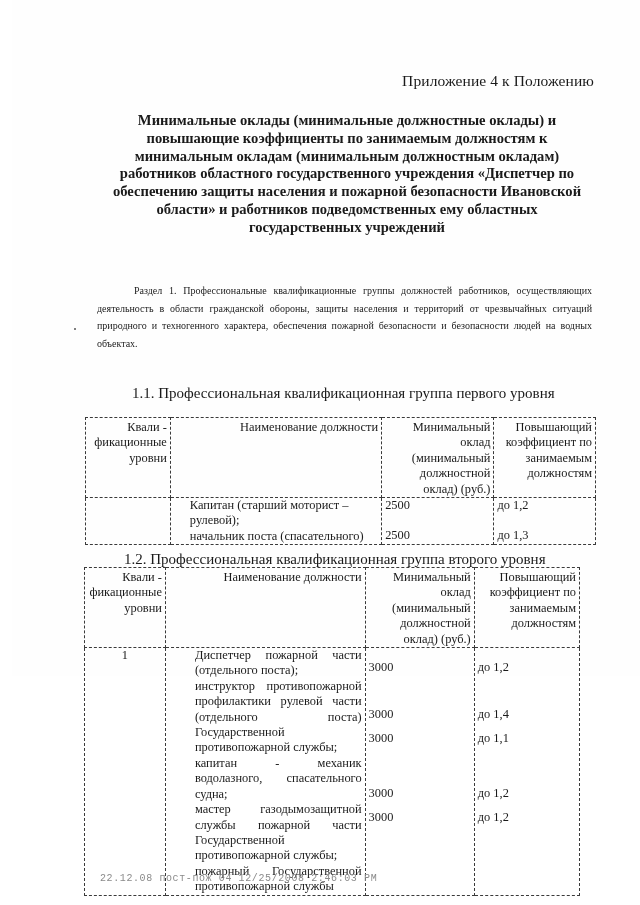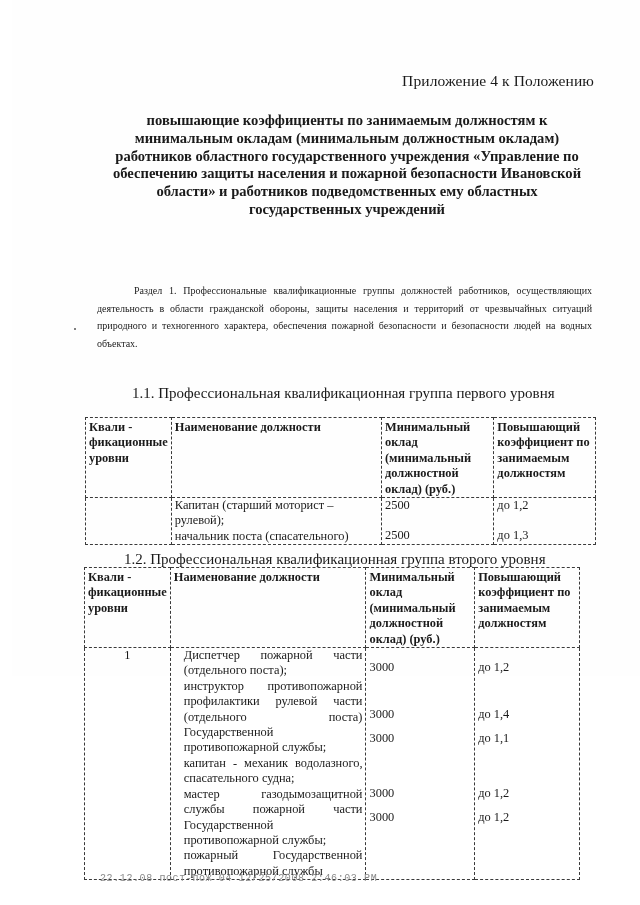--- a/index.html
+++ b/index.html
@@ -31,48 +31,49 @@
   .caption-1 { left: 120px; top: 385px; }
   .caption-2 { left: 112px; top: 551px; }
 
   table.grid {
     position: absolute; border-collapse: collapse;
     font-size: 12.4px; line-height: 15.4px;
   }
   table.grid td, table.grid th {
     border: 1px dashed #3a3a3a; vertical-align: top; padding: 0 3px;
   }
-  table.grid th { font-weight: bold; text-align: left; padding-top: 2px; }
+  table.grid th { font-weight: normal; text-align: right; padding-top: 2px; }
   .t1 { left: 73px; top: 417px; width: 511px; }
   .t2 { left: 72px; top: 567px; width: 496px; }
   .t1 .c1 { width: 78px; } .t1 .c2 { width: 207px; } .t1 .c3 { width: 106px; } .t1 .c4 { width: 95px; }
   .t2 .c1 { width: 74px; } .t2 .c2 { width: 195px; } .t2 .c3 { width: 103px; } .t2 .c4 { width: 99px; }
   .t1 thead th { height: 70px; }
   .t2 thead th { height: 72px; }
   .num { text-align: center; }
-  .pos-line { display: block; }
+  .pos-line { display: block; margin-left: 16px; }
   .ind { padding-left: 10px; }
   .vals span { display: block; text-align: left; }
   .footer-stamp {
     position: absolute; left: 88px; top: 873px;
     font-family: Liberation Mono, monospace; font-size: 10px; color: #8a8a8a; letter-spacing: 0.6px;
     filter: blur(0.3px);
   }
 </style>
 </head>
 <body>
 
 <div class="page">
 
   <div class="appendix-label">Приложение 4 к Положению</div>
 
   <div class="doc-title">
+    <div>Минимальные оклады (минимальные должностные оклады) и</div>
     <div>повышающие коэффициенты по занимаемым должностям к</div>
     <div>минимальным окладам (минимальным должностным окладам)</div>
-    <div>работников областного государственного учреждения «Управление по</div>
+    <div>работников областного государственного учреждения «Диспетчер по</div>
     <div>обеспечению защиты населения и пожарной безопасности Ивановской</div>
     <div>области» и  работников подведомственных ему областных</div>
     <div>государственных учреждений</div>
   </div>
 
   <div class="section-para">Раздел 1. Профессиональные квалификационные группы должностей работников, осуществляющих деятельность в области гражданской обороны, защиты населения и территорий от чрезвычайных ситуаций природного и техногенного характера, обеспечения пожарной безопасности и безопасности людей на водных объектах.</div>
   <div class="margin-dot"></div>
 
   <div class="caption caption-1">1.1. Профессиональная квалификационная группа первого уровня</div>
 

